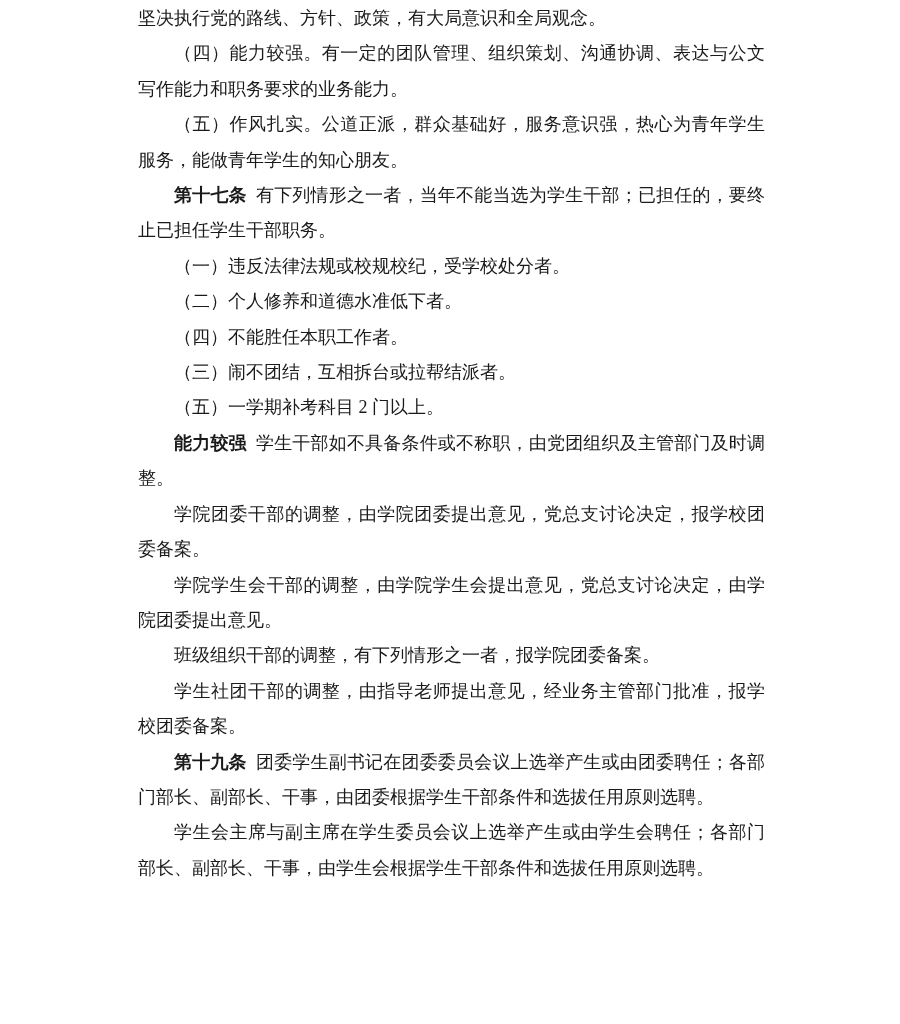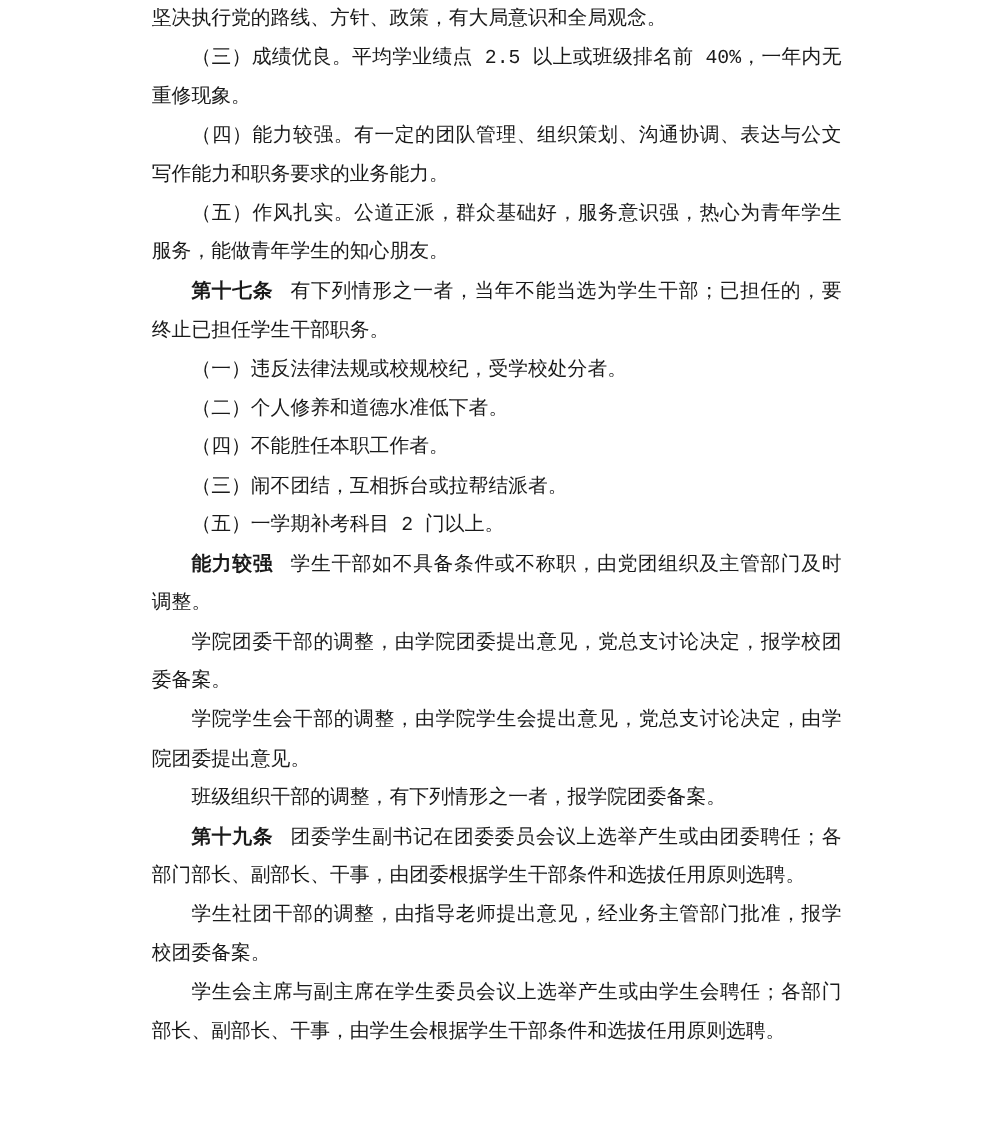--- a/index.html
+++ b/index.html
@@ -24,41 +24,39 @@
     font-family: "Liberation Serif", "DejaVu Serif", serif;
     font-size: 18px;
     line-height: 35.4px;
     color: #1a1a1a;
     text-align: justify;
   }
   .content p {
     margin: 0;
     padding: 0;
     text-indent: 2em;
-    font-family: Liberation Mono, monospace;
   }
   .content p.no-indent {
     text-indent: 0;
   }
   .article-num {
     font-weight: 700;
     margin-right: 0.25em;
     margin-top: 20px;
   }
 </style>
 </head>
 <body>
 
 <div class="page">
   <div class="content">
 
     <p class="no-indent"><span>坚决执行党的路线、方针、政策，有大局意识和全局观念。</span></p>
 
 
-    <p><span>（三）成绩优良。平均学业绩点 2.5 以上或班级排名前 40%，一年内无重修现象。</span></p>
 
     <p><span>（四）能力较强。有一定的团队管理、组织策划、沟通协调、表达与公文写作能力和职务要求的业务能力。</span></p>
 
     <p><span>（五）作风扎实。公道正派，群众基础好，服务意识强，热心为青年学生服务，能做青年学生的知心朋友。</span></p>
 
     <p><b class="article-num">第十七条</b><span> 有下列情形之一者，当年不能当选为学生干部；已担任的，要终止已担任学生干部职务。</span></p>
 
     <p><span>（一）违反法律法规或校规校纪，受学校处分者。</span></p>
 
     <p><span>（二）个人修养和道德水准低下者。</span></p>
@@ -70,20 +68,20 @@
     <p><span>（五）一学期补考科目 2 门以上。</span></p>
 
     <p><b class="article-num">能力较强</b><span> 学生干部如不具备条件或不称职，由党团组织及主管部门及时调整。</span></p>
 
     <p><span>学院团委干部的调整，由学院团委提出意见，党总支讨论决定，报学校团委备案。</span></p>
 
     <p><span>学院学生会干部的调整，由学院学生会提出意见，党总支讨论决定，由学院团委提出意见。</span></p>
 
     <p><span>班级组织干部的调整，有下列情形之一者，报学院团委备案。</span></p>
 
+    <p><span>学生社团干部的调整，由指导老师提出意见，经业务主管部门批准，报学校团委备案。</span></p>
+
     <p><b class="article-num">第十九条</b><span> 团委学生副书记在团委委员会议上选举产生或由团委聘任；各部门部长、副部长、干事，由团委根据学生干部条件和选拔任用原则选聘。</span></p>
-
-    <p><span>学生社团干部的调整，由指导老师提出意见，经业务主管部门批准，报学校团委备案。</span></p>
 
     <p><span>学生会主席与副主席在学生委员会议上选举产生或由学生会聘任；各部门部长、副部长、干事，由学生会根据学生干部条件和选拔任用原则选聘。</span></p>
 
   </div>
 </div>
 
 </body></html>

